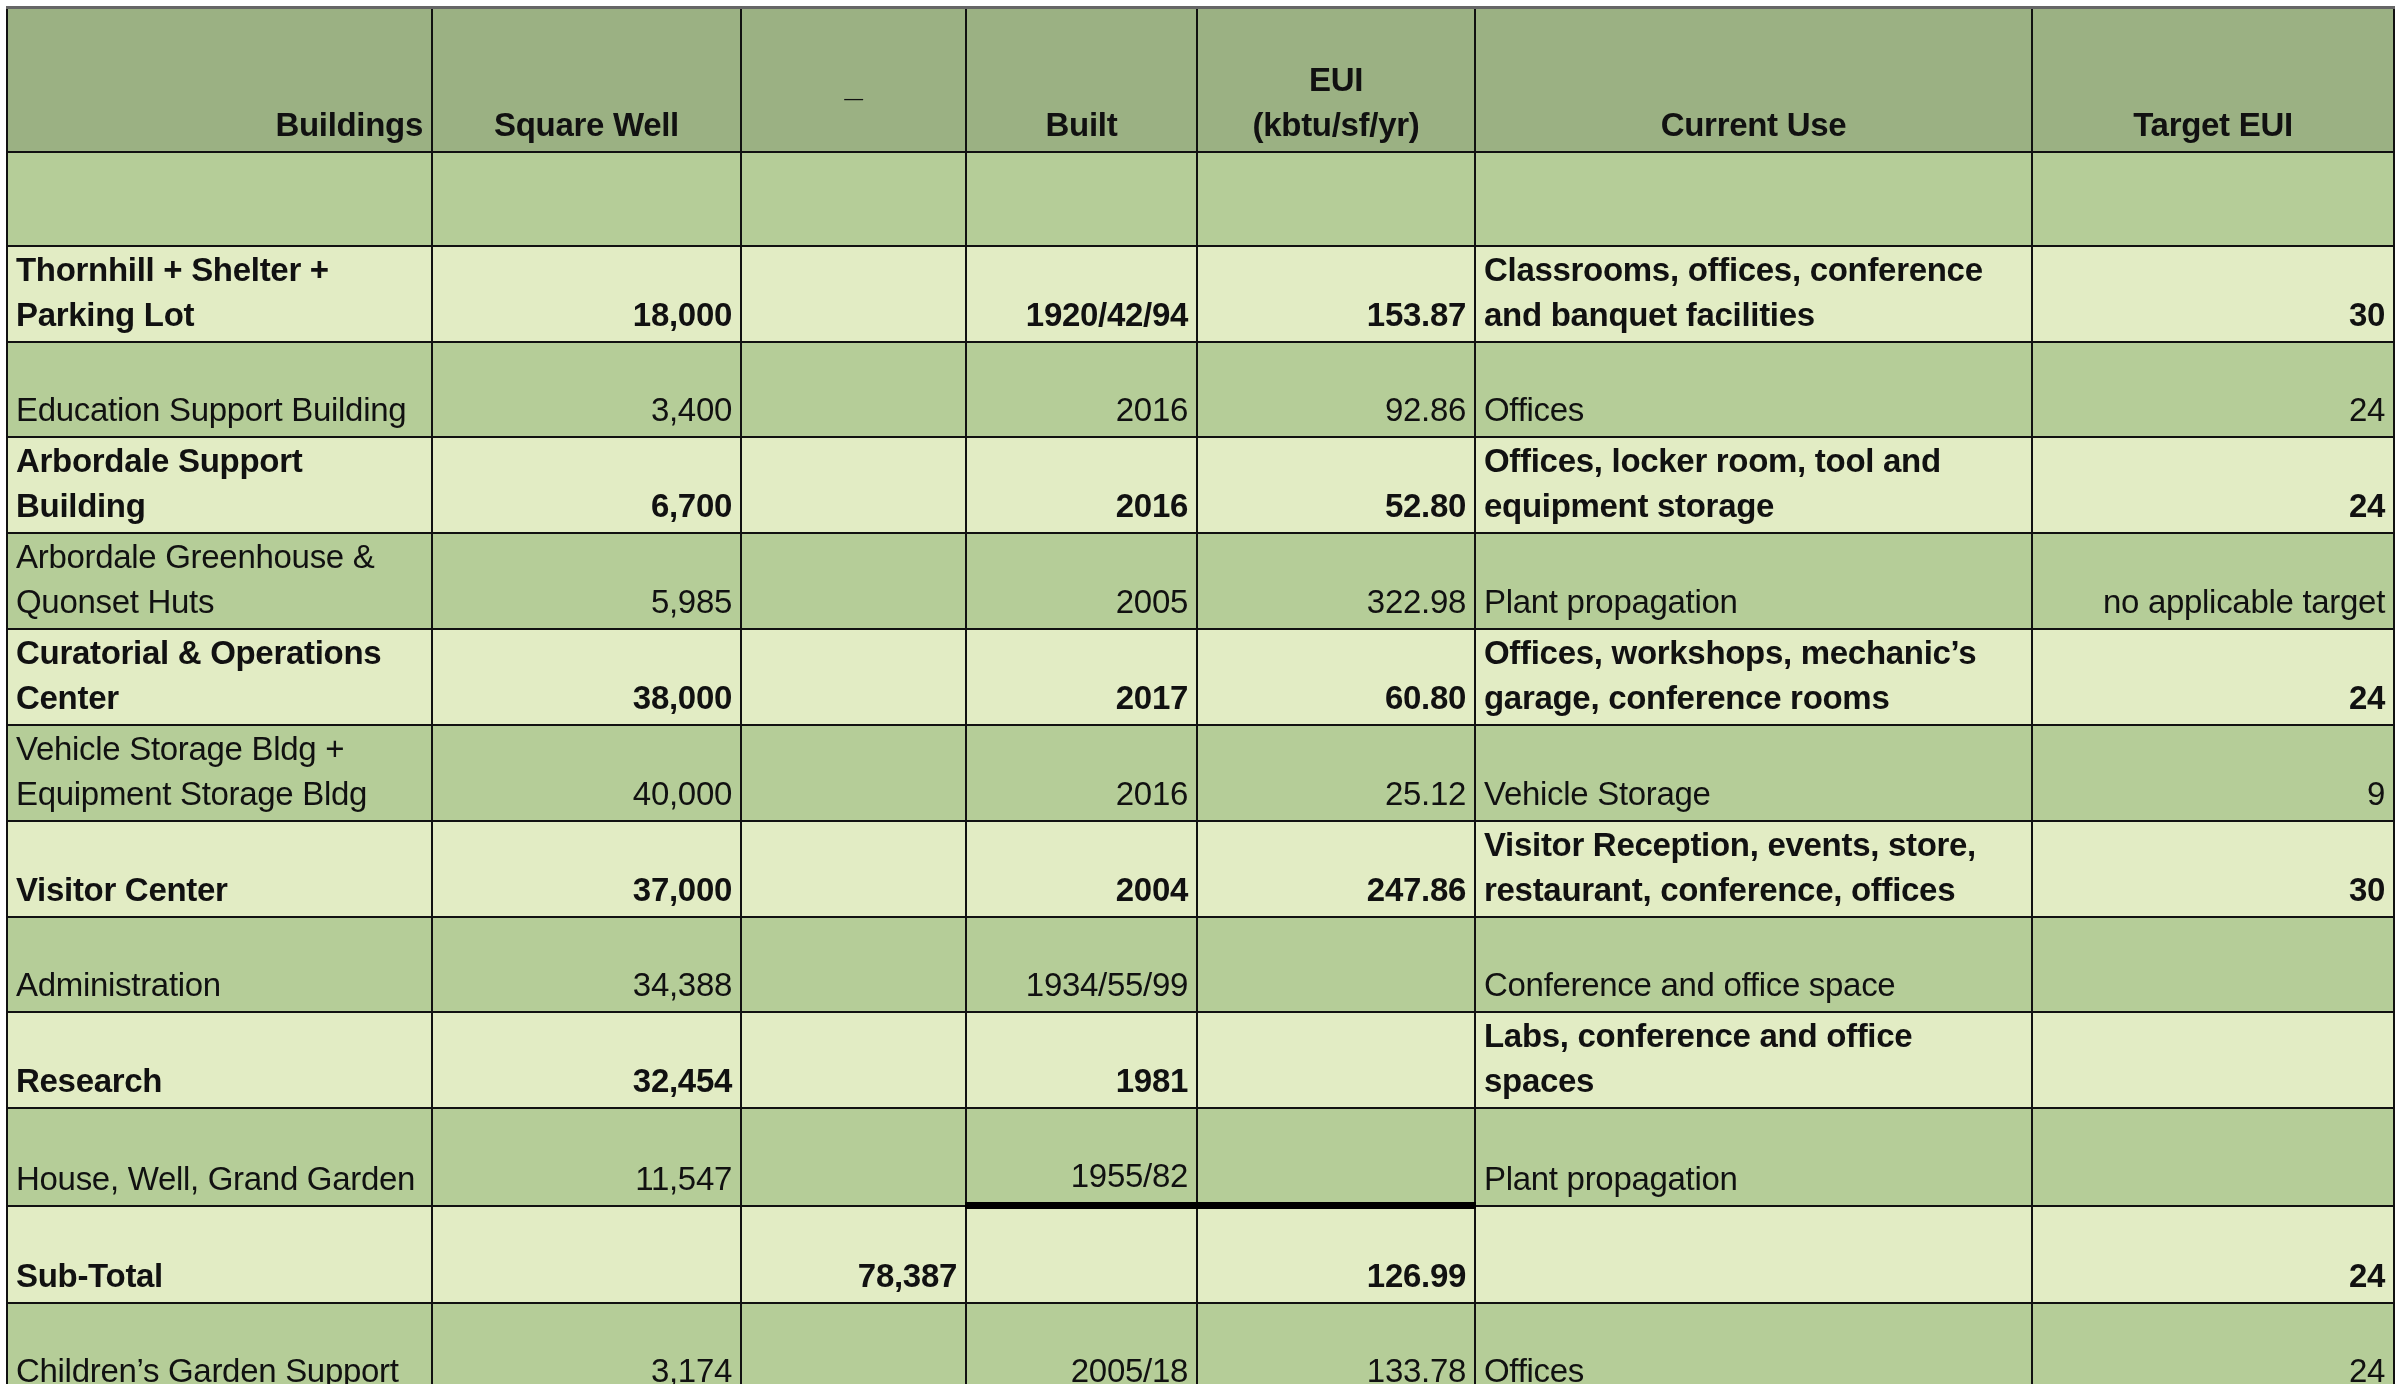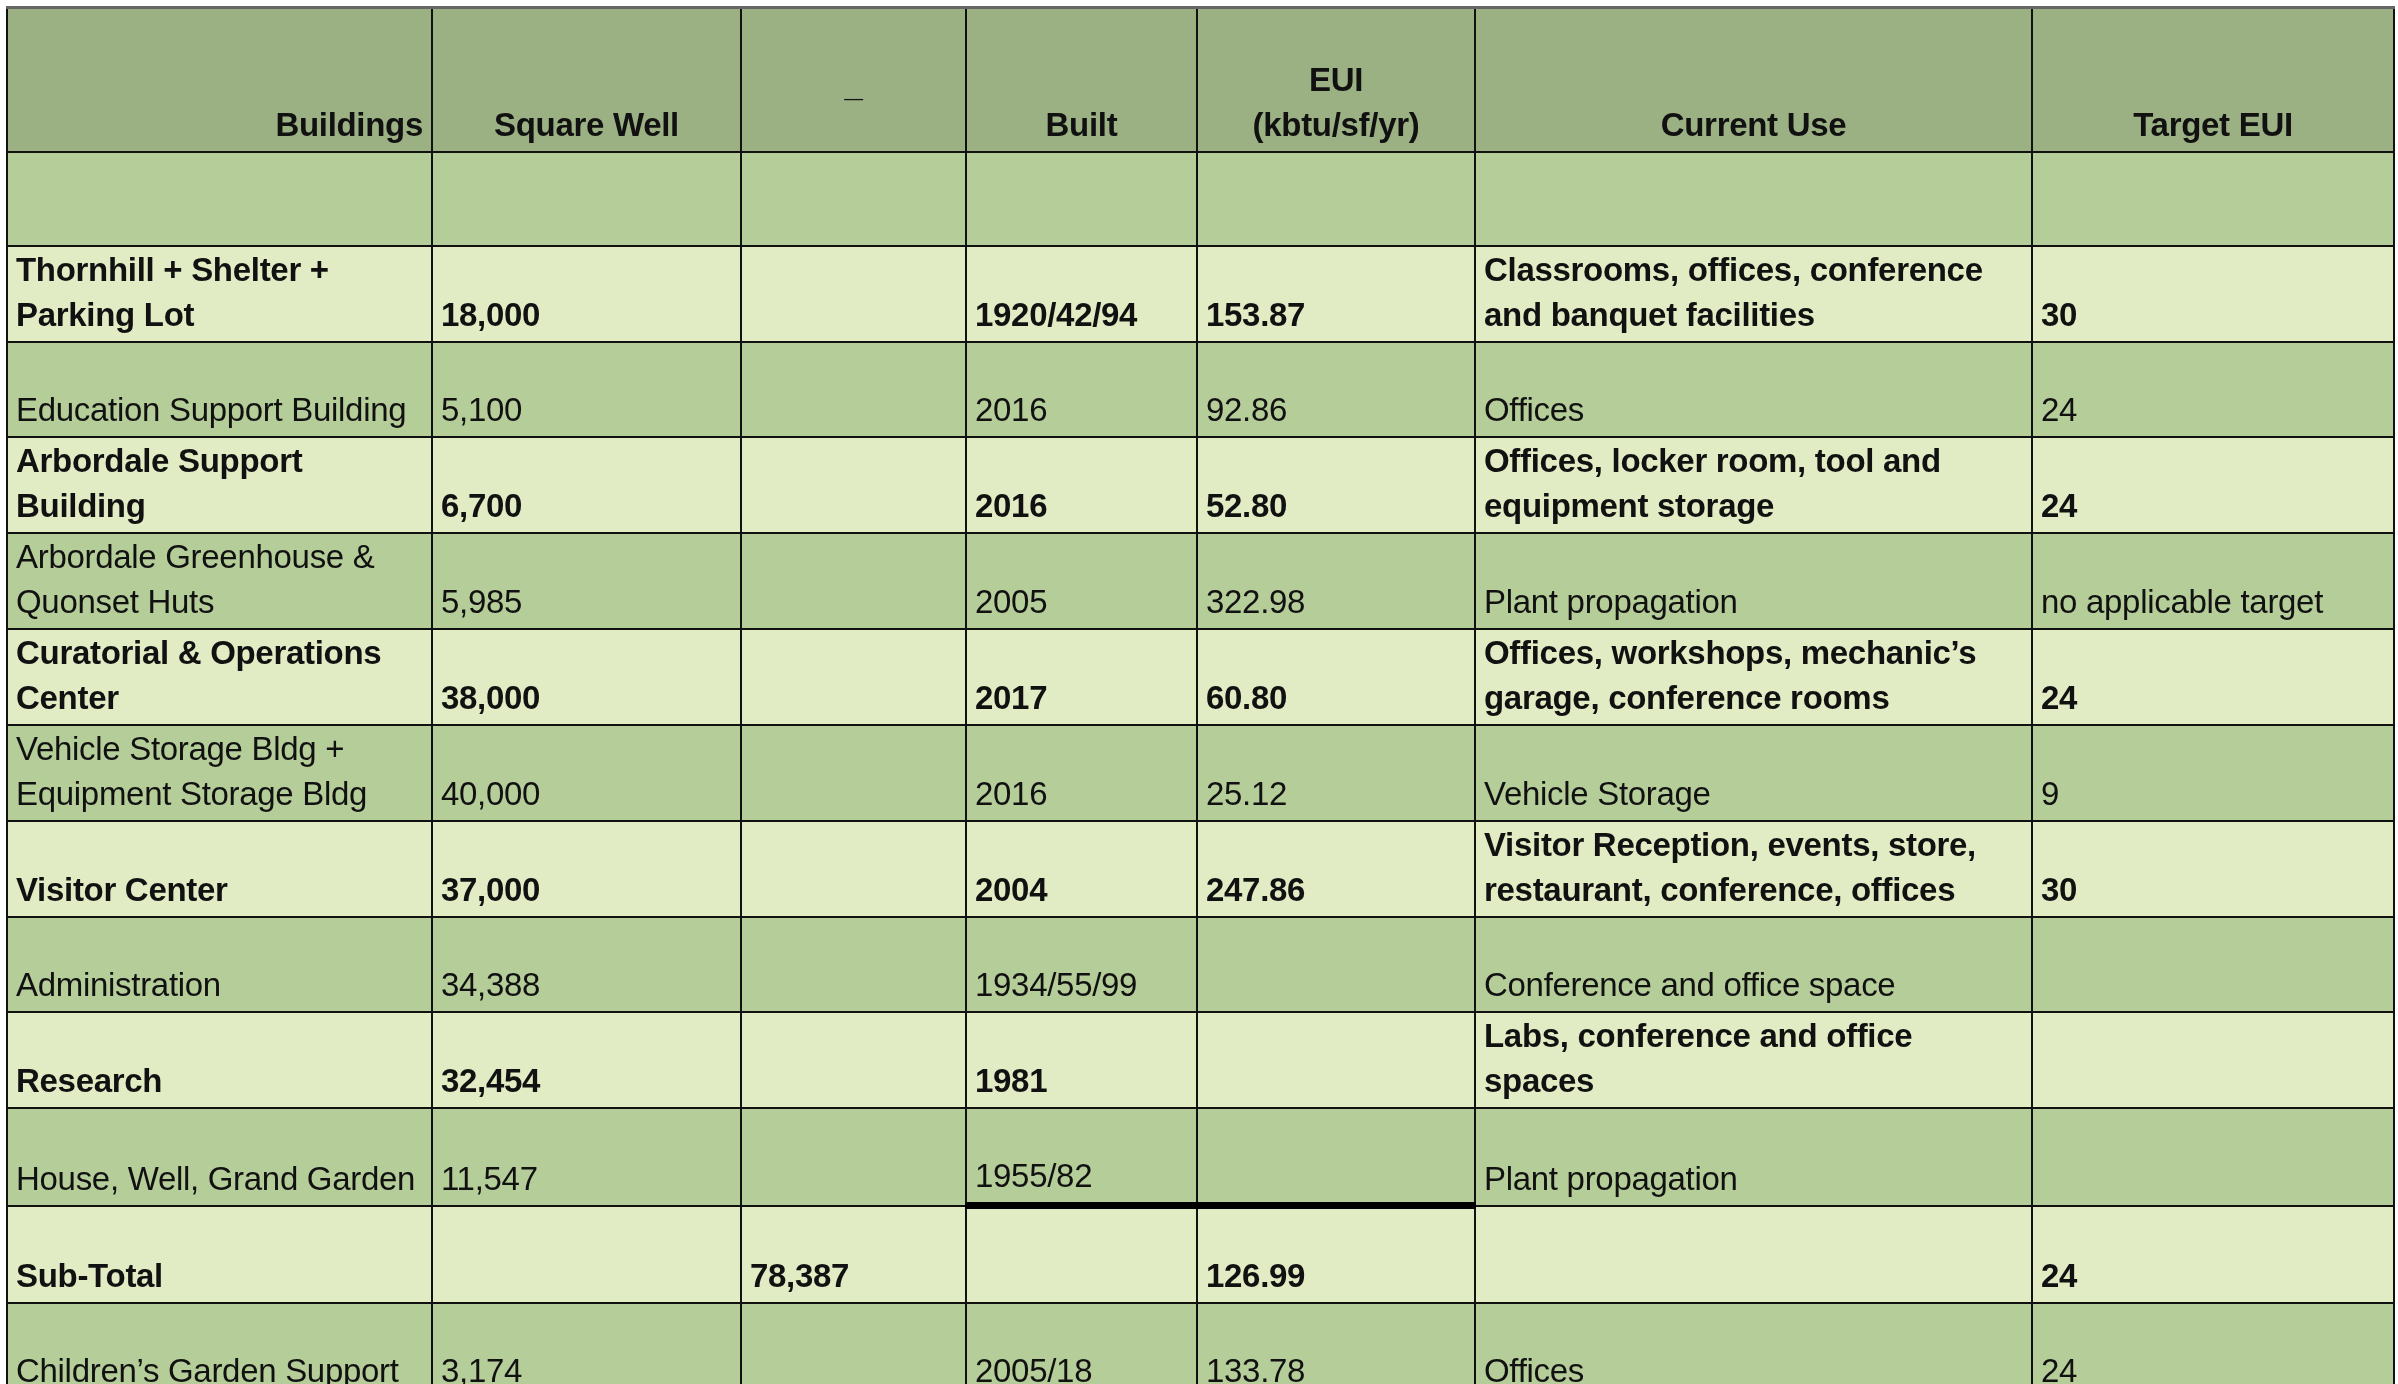--- a/index.html
+++ b/index.html
@@ -13,21 +13,21 @@
   table.grid td, table.grid th {
     border: 2px solid #111; padding: 0 8px 4px 8px;
     vertical-align: bottom; font-size: 33px; line-height: 45px;
     overflow: hidden; white-space: normal; letter-spacing: -0.3px;
   }
   table.grid th { background: #9bb183; font-weight: bold; height: 138px; text-align: center; }
   table.grid th.left { text-align: right; }
   tr.spacer td { background: #b5cd98; height: 88px; }
   tr.light td { background: #e2ecc4; height: 89px; font-weight: bold; }
   tr.dark td { background: #b5cd98; height: 89px; }
-  td.c { text-align: left; }
+  td.c { text-align: right; }
   td.l { text-align: left; }
   .thick-bottom { border-bottom: 7px solid #000 !important; }
   .dash { display: block; margin-bottom: 40px; }
 </style>
 </head>
 <body>
 
 <table class="grid">
   <colgroup>
     <col style="width:425px">
@@ -68,21 +68,21 @@
       <td class="l">Thornhill + Shelter + Parking Lot</td>
       <td class="c">18,000</td>
       <td class="c"></td>
       <td class="c">1920/42/94</td>
       <td class="c">153.87</td>
       <td class="l">Classrooms, offices, conference and banquet facilities</td>
       <td class="c">30</td>
     </tr>
     <tr class="dark">
       <td class="l">Education Support Building</td>
-      <td class="c">5,100</td>
+      <td class="c">3,400</td>
       <td class="c"></td>
       <td class="c">2016</td>
       <td class="c">92.86</td>
       <td class="l">Offices</td>
       <td class="c">24</td>
     </tr>
     <tr class="light">
       <td class="l">Arbordale Support Building</td>
       <td class="c">6,700</td>
       <td class="c"></td>

